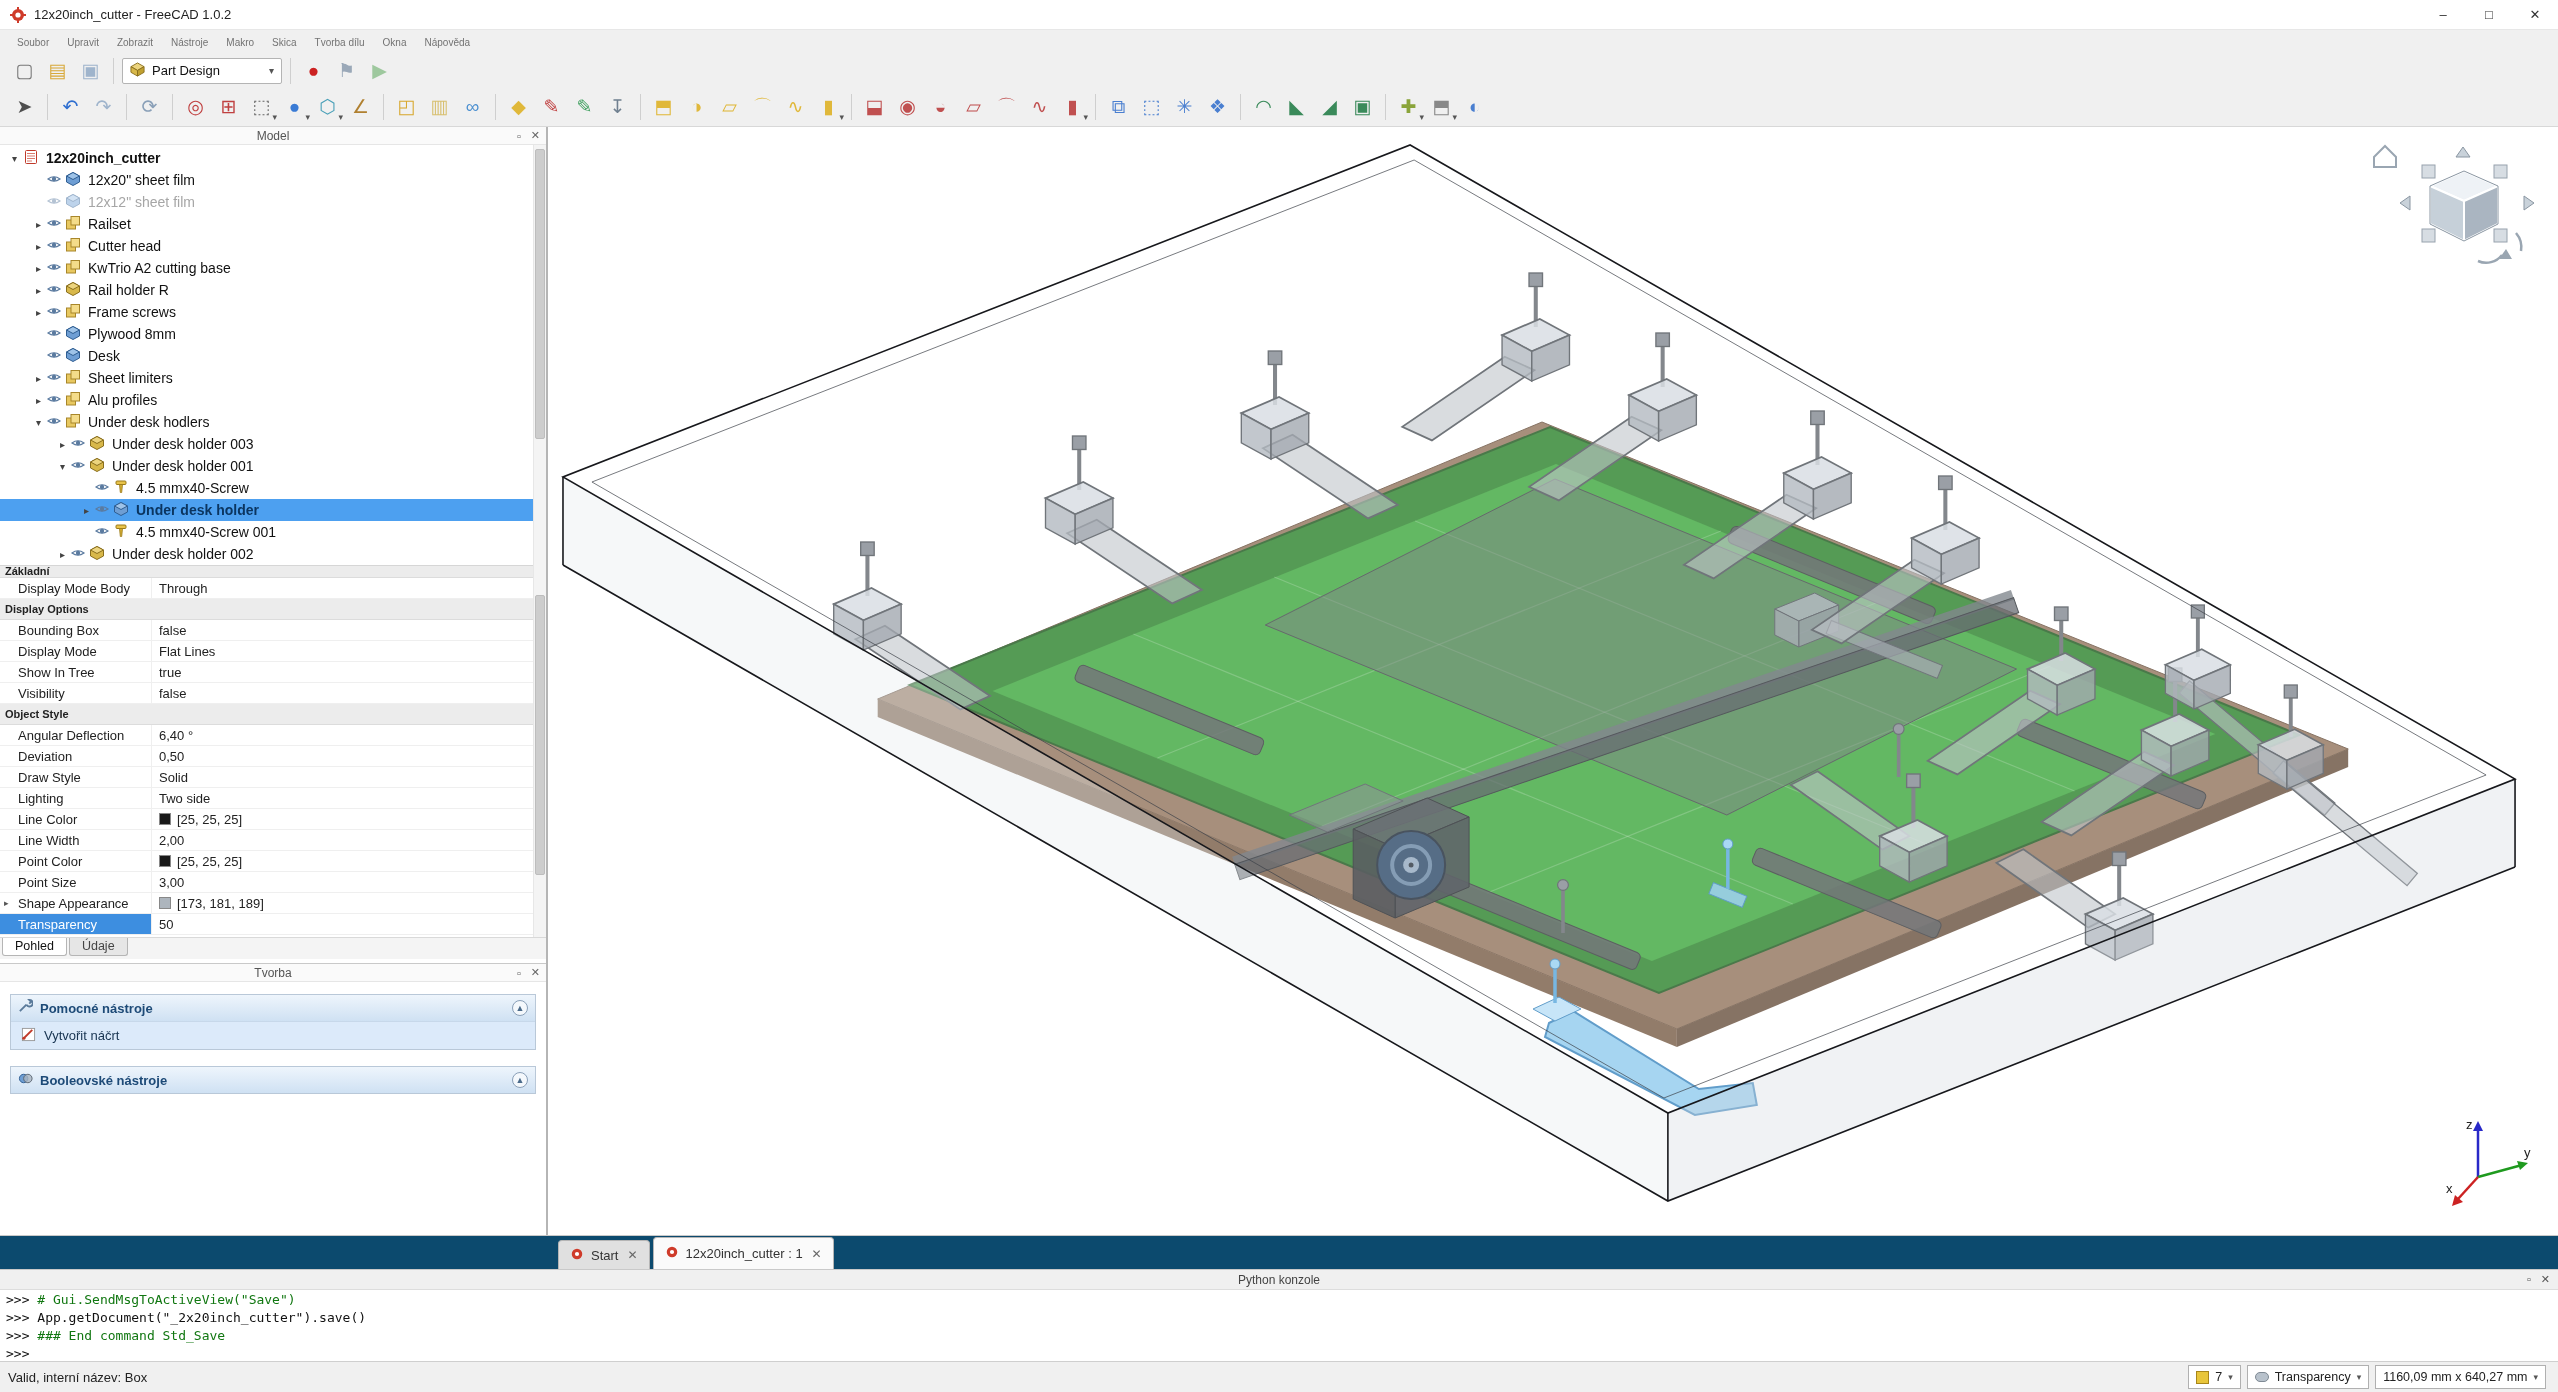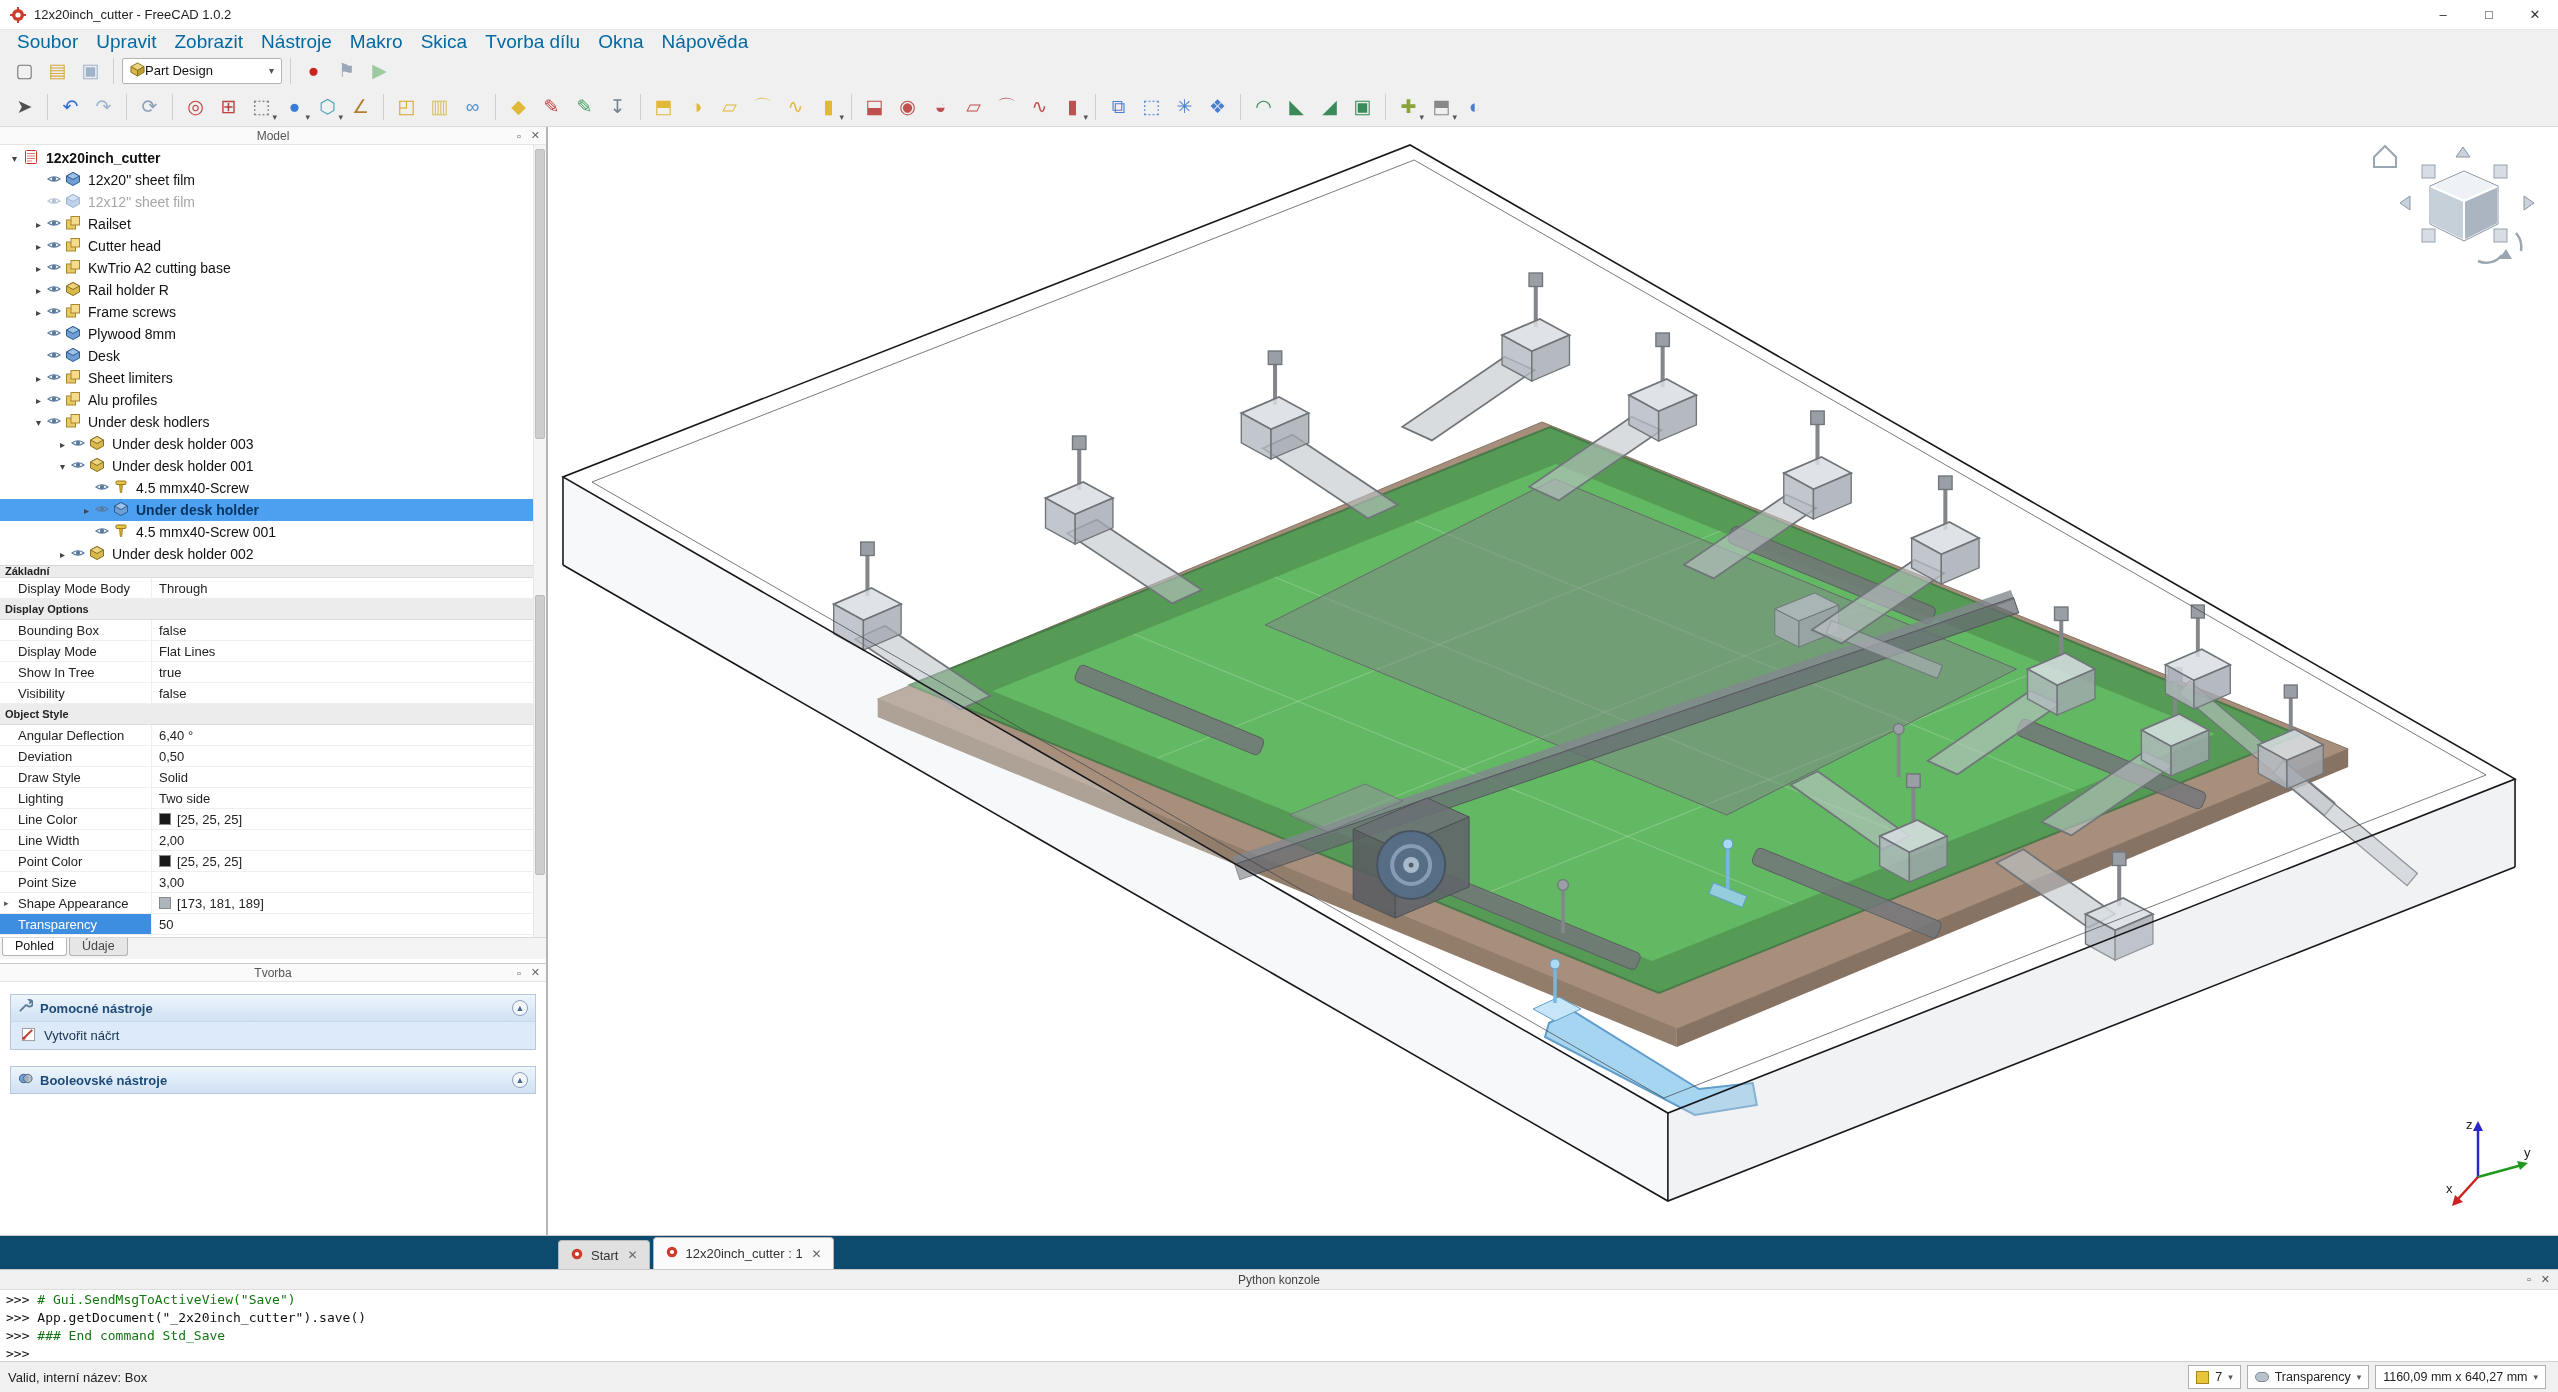--- a/index.html
+++ b/index.html
@@ -12,34 +12,34 @@
   display:flex;align-items:center;border-bottom:1px solid #e7e7e7}
 .app-icon{margin:0 8px 0 10px;display:flex}
 .title-text{font-size:13px;color:#222}
 .win-controls{margin-left:auto;display:flex;height:100%}
 .win-btn{width:46px;height:100%;display:flex;align-items:center;justify-content:center;
   font-size:13px;color:#333}
 
 
 .menubar{position:absolute;top:30px;height:24px;width:100%;background:#f0f0f0;
   display:flex;align-items:center;padding-left:8px}
-.menu-item{padding:0 9px;font-size:19px;color:#0369a1}
+.menu-item{padding:0 9px;font-size:10px;color:#737373}
 
 
 .tb{position:absolute;width:100%;background:#f0f0f0;display:flex;align-items:center;padding-left:8px}
 #tb1{top:54px;height:33px}
 #tb2{top:87px;height:40px;border-bottom:1px solid #d8d8d8}
 .tb-icons{display:flex;align-items:center}
 .tbtn{width:33px;height:31px;display:flex;align-items:center;justify-content:center;
   border-radius:3px;position:relative;flex:0 0 auto}
 .tbtn .g{font-size:19px;line-height:1}
 .tbtn .caret{position:absolute;right:1px;bottom:0;font-size:9px;color:#555}
 .tsep{width:1px;height:26px;background:#cfcfcf;margin:0 6px;flex:0 0 auto}
 .combo{display:flex;align-items:center;background:#fff;border:1px solid #b4b4b4;
-  border-radius:2px;height:26px;padding:0 7px;font-size:13px}
+  border-radius:2px;height:26px;padding:0 7px;gap:7px;font-size:13px}
 .wb-combo{width:160px;margin:0 2px}
 .combo .caret{margin-left:auto;font-size:10px;color:#555}
 
 
 .main{position:absolute;top:127px;left:0;width:100%;height:1108px;background:#fff}
 .left-panel{position:absolute;left:0;top:0;width:546px;height:100%;background:#fff}
 .splitter-v{position:absolute;left:546px;top:0;width:2px;height:100%;background:#b5b5b5}
 
 .dock-header{height:18px;background:#fafafa;border-bottom:1px solid #e6e6e6;position:relative;
   display:flex;align-items:center;justify-content:center}

